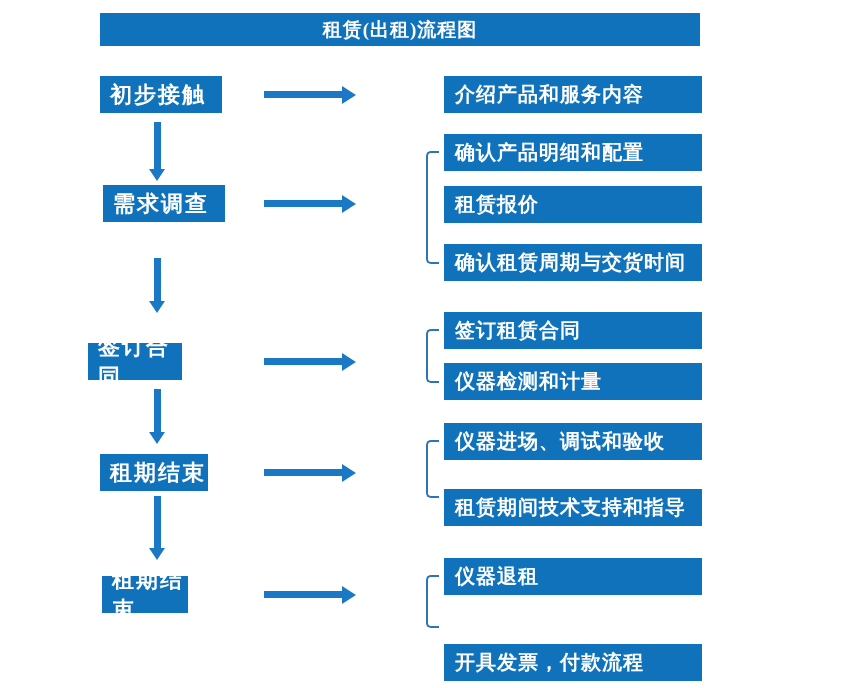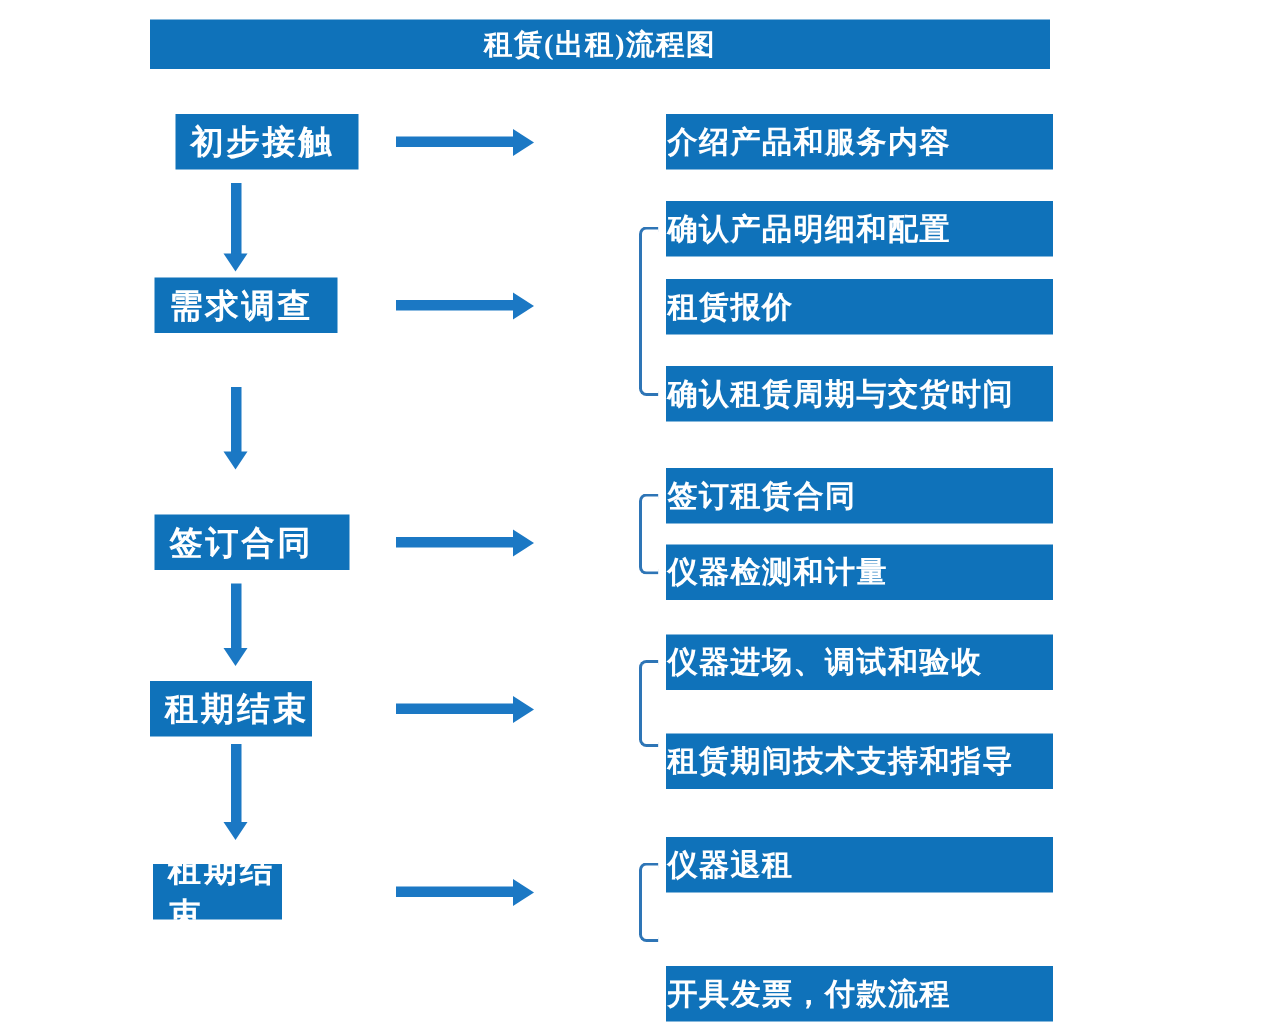--- a/index.html
+++ b/index.html
@@ -47,21 +47,21 @@
     position: absolute;
     left: 444px;
     width: 258px;
     height: 37px;
     background: var(--box-blue);
     color: var(--text-white);
     font-size: 20px;
     font-weight: bold;
     display: flex;
     align-items: center;
-    padding-left: 1px;
+    padding-left: 11px;
     letter-spacing: 1px;
     white-space: nowrap;
   }
   .h-arrow {
     position: absolute;
     left: 264px;
     width: 92px;
     height: 18px;
   }
   .h-arrow .shaft {
@@ -108,23 +108,23 @@
 </style>
 </head>
 <body>
 
 <div class="canvas">
 
   <div class="title-bar">
     <span>租赁(出租)流程图</span>
   </div>
 
-  <div class="step-box" style="left:117px; top:76px; width:122px;">初步接触</div>
+  <div class="step-box" style="left:100px; top:76px; width:122px;">初步接触</div>
   <div class="step-box" style="left:103px; top:185px; width:122px;">需求调查</div>
-  <div class="step-box" style="left:103px; top:343px; width:130px;text-align:center;">签订合同</div>
+  <div class="step-box" style="left:88px; top:343px; width:94px;">签订合同</div>
   <div class="step-box" style="left:100px; top:454px; width:108px;">租期结束</div>
   <div class="step-box" style="left:102px; top:576px; width:86px;">租期结束</div>
 
   <div class="v-arrow" style="top:122px; height:59px;">
     <span class="shaft"></span>
     <span class="head"></span>
   </div>
   <div class="v-arrow" style="top:258px; height:55px;">
     <span class="shaft"></span>
     <span class="head"></span>

